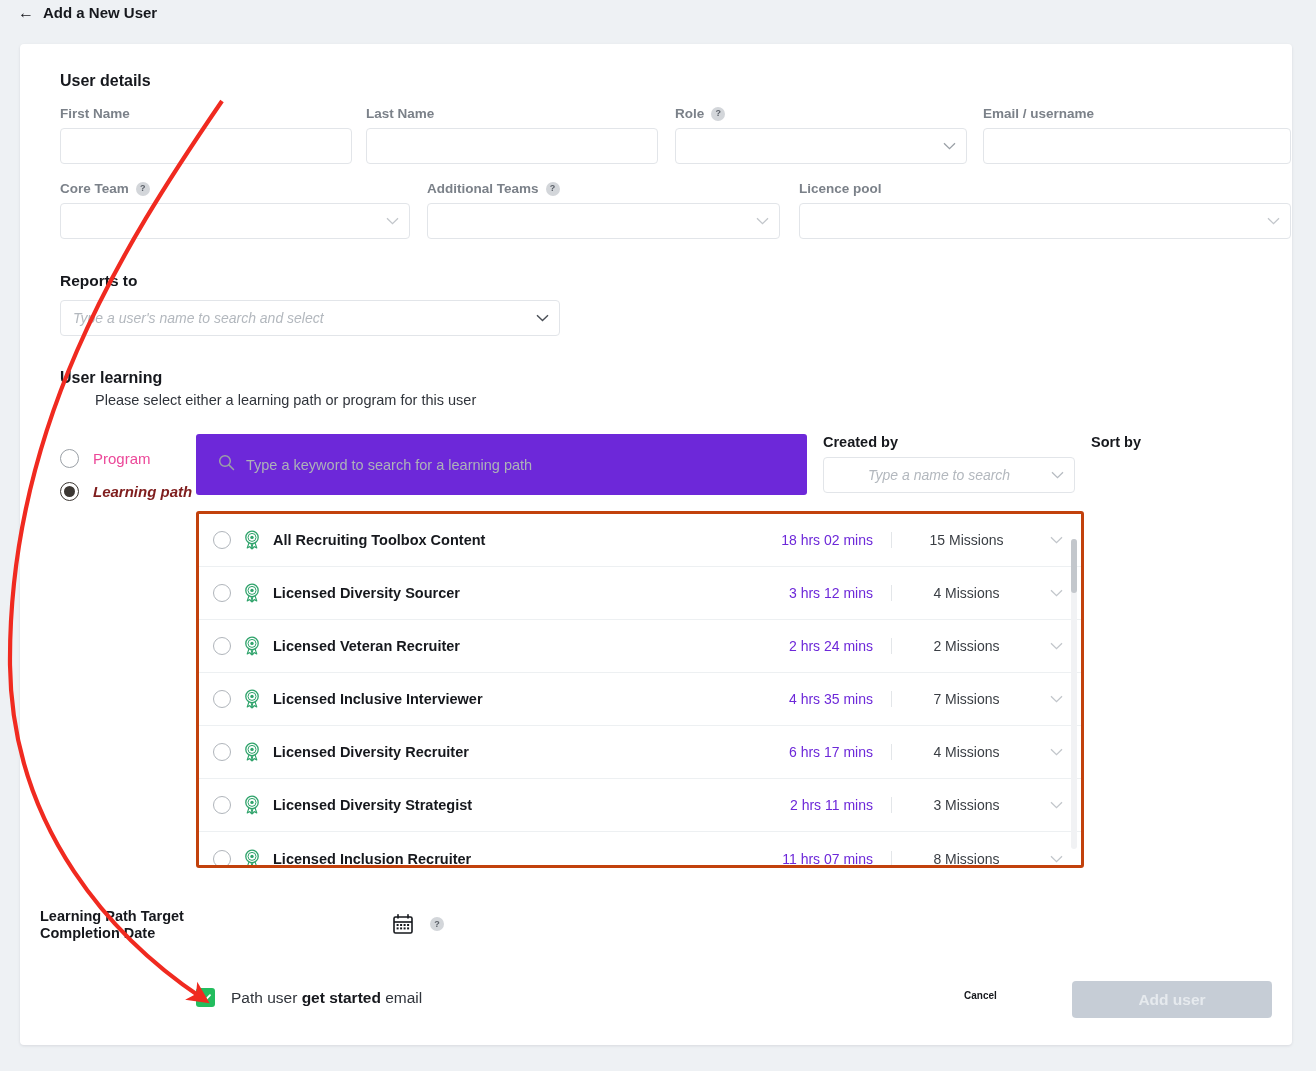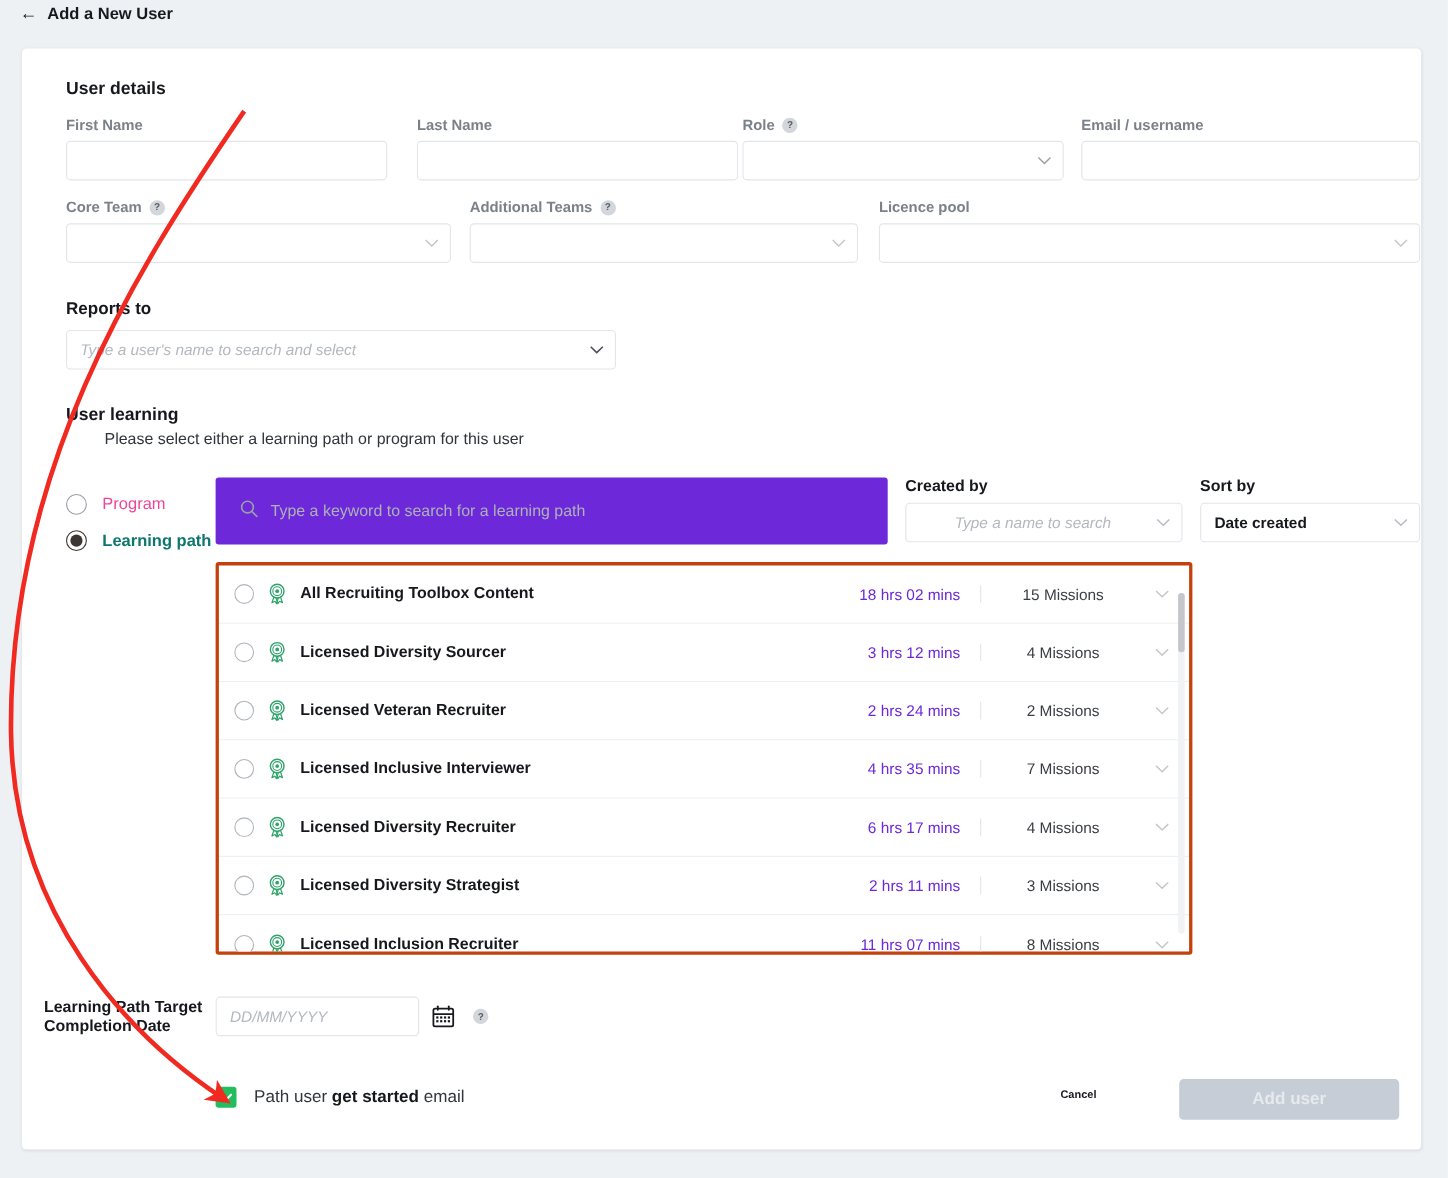--- a/index.html
+++ b/index.html
@@ -70,21 +70,21 @@
   .radio {
     width: 19px; height: 19px; border-radius: 50%;
     border: 1.6px solid #9aa0a6; background: #fff;
     display: flex; align-items: center; justify-content: center; flex: 0 0 auto;
   }
   .radio.checked { border-color: #3c3733; }
   .radio.checked::after {
     content: ""; width: 11px; height: 11px; border-radius: 50%; background: #3c3733;
   }
   .radio-label { font-size: 15px; color: #ec4899; }
-  .radio-label.sel { font-weight: bold; color: #0f766e; }
+  .radio-label.sel { font-weight: bold; color: #7f1d1d; font-style: italic; }
 
   .search-box {
     position: absolute; left: 196px; top: 434px; width: 611px; height: 61px;
     background: #6d28d9; border-radius: 3px;
     display: flex; align-items: center; gap: 11px; padding: 0 22px;
   }
   .search-ph { font-size: 14.5px; color: #adb2b8; }
 
   
   .path-list {
@@ -175,21 +175,21 @@
 
     <div class="section-title" style="left:40px; top:28px;">User details</div>
 
     <div class="fld" style="left:40px; top:62px; width:292px;">
       <div class="field-label">
         <span>First Name</span>
       </div>
       <input class="input" value="" placeholder="" style="">
     </div>
 
-    <div class="fld" style="left:359px; top:62px; width:292px;">
+    <div class="fld" style="left:346px; top:62px; width:292px;">
       <div class="field-label">
         <span>Last Name</span>
       </div>
       <input class="input" value="" placeholder="" style="">
     </div>
 
     <div class="fld" style="left:655px; top:62px; width:292px;">
       <div class="field-label">
         <span>Role</span>
         <span class="qmark">?</span>
@@ -298,28 +298,20 @@
         <span class="chev">
           <svg viewBox="0 0 13 8">
               <path d="M1 1.2 L6.5 6.6 L12 1.2" fill="none" stroke="#b6bbc1" stroke-width="1.3"></path>
             </svg>
         </span>
       </div>
     </div>
 
     <div class="fld" style="left:1071px; top:390px; width:200px;">
       <div class="field-label dark" style="font-size:14.5px;">Sort by</div>
-      <div class="select-wrap">
-        <input class="select" style="font-weight: bold;" readonly="" value="Date created">
-        <span class="chev">
-          <svg viewBox="0 0 13 8">
-              <path d="M1 1.2 L6.5 6.6 L12 1.2" fill="none" stroke="#b6bbc1" stroke-width="1.3"></path>
-            </svg>
-        </span>
-      </div>
     </div>
 
     <div class="path-list" style="left:176px; top:467px;">
       <div id="path-rows">
           <div class="path-row">
             <span class="row-radio"></span>
             <span class="badge-ico"><svg width="20" height="20" viewBox="0 0 20 20">
                 <path d="M7.2 12.2 L5.2 18 L7.9 16.6 L9.4 18.8 L11 13.6 Z" fill="none" stroke="#2fa36b" stroke-width="1.1" stroke-linejoin="round"></path>
                 <path d="M12.8 12.2 L14.8 18 L12.1 16.6 L10.6 18.8 L9 13.6 Z" fill="none" stroke="#2fa36b" stroke-width="1.1" stroke-linejoin="round"></path>
                 <circle cx="10" cy="7.4" r="6.2" fill="#fff" stroke="#2fa36b" stroke-width="1.3"></circle>
@@ -456,23 +448,20 @@
                 </svg>
               </span>
             </span>
           </div>
         </div>
       <div class="scrollbar-track"></div>
       <div class="scrollbar-thumb"></div>
     </div>
 
     <div class="lp-date-label" style="left:20px; top:864px;">Learning Path Target Completion Date</div>
-    <div class="select-wrap date-input" style="left:176px; top:862px; width:185px;">
-      <input class="input" value="" placeholder="DD/MM/YYYY" style="">
-    </div>
     <span class="cal-ico" style="left:372px; top:869px;">
       <svg width="22" height="22" viewBox="0 0 22 22">
         <rect x="2" y="4" width="18" height="16" rx="1.5" fill="none" stroke="#16181d" stroke-width="1.6"></rect>
         <line x1="2" y1="9" x2="20" y2="9" stroke="#16181d" stroke-width="1.6"></line>
         <line x1="6" y1="1.8" x2="6" y2="5" stroke="#16181d" stroke-width="1.6" stroke-linecap="round"></line>
         <line x1="16" y1="1.8" x2="16" y2="5" stroke="#16181d" stroke-width="1.6" stroke-linecap="round"></line>
         <g fill="#16181d">
           <rect x="4.6" y="11" width="2" height="2"></rect>
             <rect x="8.1" y="11" width="2" height="2"></rect>
           <rect x="11.6" y="11" width="2" height="2"></rect>

